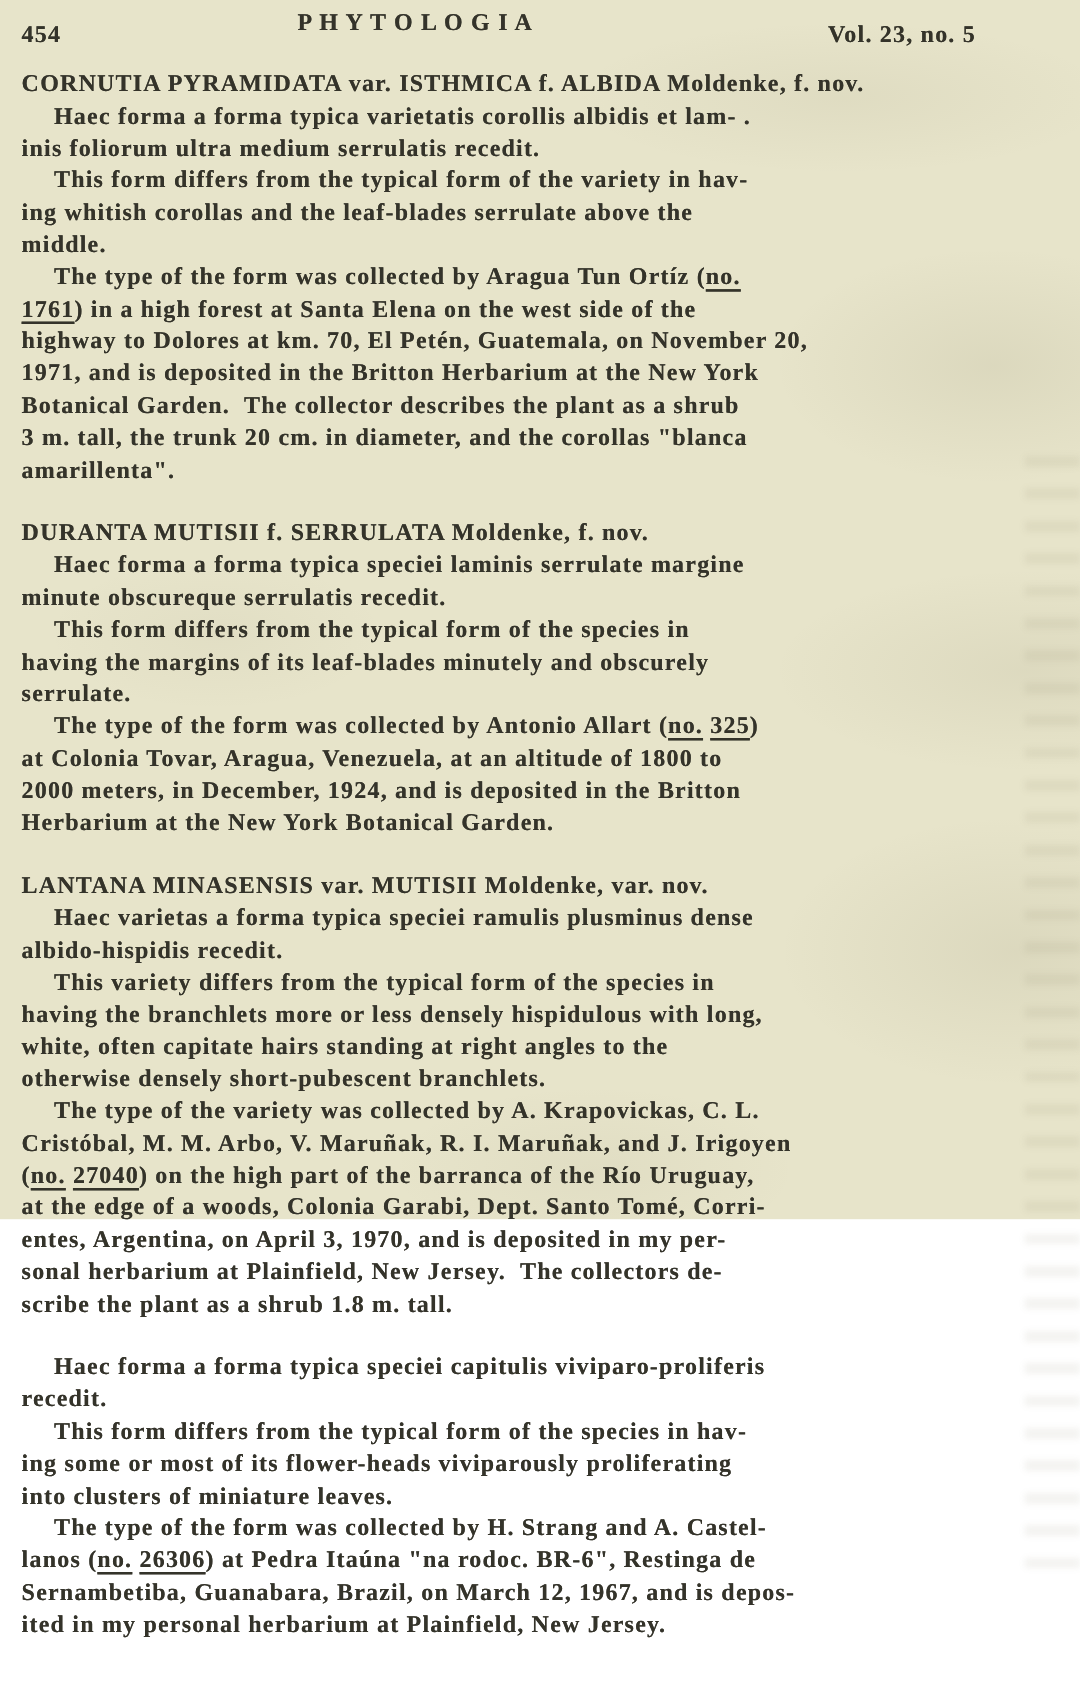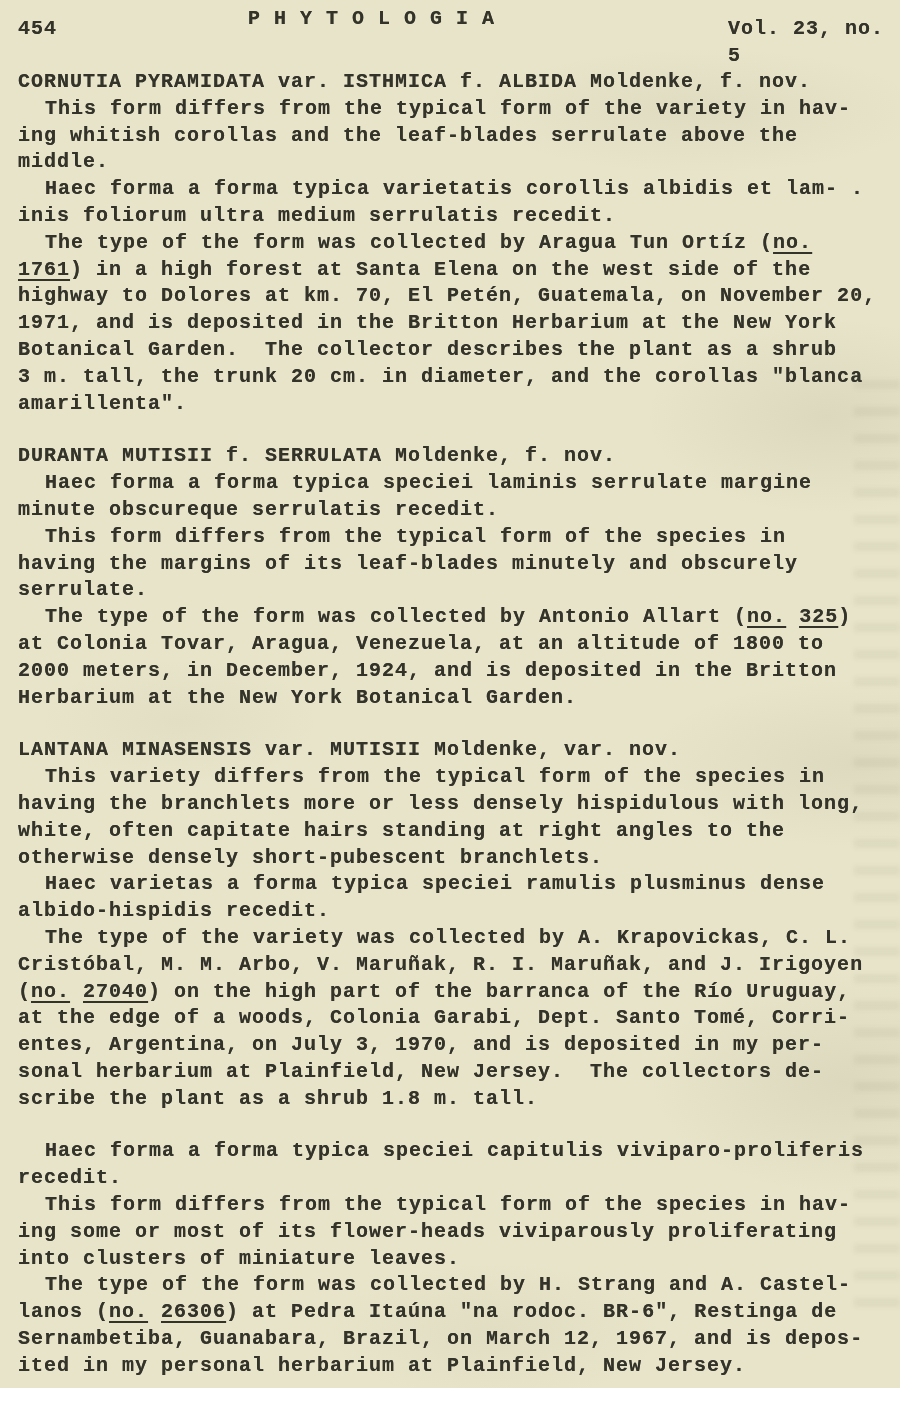--- a/index.html
+++ b/index.html
@@ -5,47 +5,47 @@
   html, body {
     margin: 0;
     padding: 0;
     width: 900px;
     height: 1402px;
     overflow: hidden;
   }
   .page {
     position: relative;
     width: 900px;
-    height: 1388px;
+    height: 1016px;
     background-color: var(--paper, #e7e4ca);
     background-image:
       radial-gradient(ellipse 320px 90px at 78% 8%,  rgba(118,112,82,0.07), transparent 70%),
       radial-gradient(ellipse 260px 140px at 92% 30%, rgba(118,112,82,0.10), transparent 70%),
       radial-gradient(ellipse 300px 120px at 95% 55%, rgba(118,112,82,0.09), transparent 70%),
       radial-gradient(ellipse 280px 160px at 94% 78%, rgba(118,112,82,0.10), transparent 70%),
       radial-gradient(ellipse 200px 90px  at 20% 52%, rgba(118,112,82,0.05), transparent 70%),
       radial-gradient(ellipse 240px 100px at 55% 96%, rgba(118,112,82,0.06), transparent 70%);
-    font-family: Liberation Mono, monospace;
+    font-family: Liberation Serif, serif;
     font-weight: 700;
     font-size: 20px;
     line-height: 26.8px;
     letter-spacing: 1px;
     color: var(--ink, #34332a);
     text-shadow: 0 0 0.5px rgba(45,44,35,0.75);
   }
   .page-header {
     position: relative;
     height: 27px;
     padding-top: 16px;
   }
   .pagenum  { position: absolute; left: 18px;  top: 16px; }
   .jtitle   { position: absolute; left: 248px; top: 6px; letter-spacing: 1px; }
-  .vol      { position: absolute; left: 728px; top: 16px; }
+  .vol      { position: absolute; left: 690px; top: 16px; }
   .page-body {
-    margin-top: 26px;
+    margin-top: 14px;
     padding: 0 4px 0 18px;
   }
   .species-entry { margin: 0; }
   .species-entry + .species-entry { margin-top: 26px; }
   .entry-heading {
     margin: 0;
     white-space: pre-wrap;
   }
   .para {
     margin: 0;
@@ -81,25 +81,25 @@
 <div class="page">
   <header class="page-header">
     <span class="pagenum">454</span>
     <span class="jtitle">P H Y T O L O G I A</span>
     <span class="vol">Vol. 23, no. 5</span>
   </header>
 
   <main class="page-body" id="page-body">
       <section class="species-entry">
         <div class="entry-heading">CORNUTIA PYRAMIDATA var. ISTHMICA f. ALBIDA Moldenke, f. nov.</div>
+        <p class="para"><span>Haec forma a forma typica varietatis corollis albidis et lam- .
+inis foliorum ultra medium serrulatis recedit.</span></p>
         <p class="para"><span>This form differs from the typical form of the variety in hav-
 ing whitish corollas and the leaf-blades serrulate above the
 middle.</span></p>
-        <p class="para"><span>Haec forma a forma typica varietatis corollis albidis et lam- .
-inis foliorum ultra medium serrulatis recedit.</span></p>
         <p class="para"><span>The type of the form was collected by Aragua Tun Ortíz (</span><span class="u">no.</span><span>
 </span><span class="u">1761</span><span>) in a high forest at Santa Elena on the west side of the
 highway to Dolores at km. 70, El Petén, Guatemala, on November 20,
 1971, and is deposited in the Britton Herbarium at the New York
 Botanical Garden.  The collector describes the plant as a shrub
 3 m. tall, the trunk 20 cm. in diameter, and the corollas "blanca
 amarillenta".</span></p>
       </section>
       <section class="species-entry">
         <div class="entry-heading">DURANTA MUTISII f. SERRULATA Moldenke, f. nov.</div>
@@ -108,31 +108,31 @@
         <p class="para"><span>This form differs from the typical form of the species in
 having the margins of its leaf-blades minutely and obscurely
 serrulate.</span></p>
         <p class="para"><span>The type of the form was collected by Antonio Allart (</span><span class="u">no.</span><span> </span><span class="u">325</span><span>)
 at Colonia Tovar, Aragua, Venezuela, at an altitude of 1800 to
 2000 meters, in December, 1924, and is deposited in the Britton
 Herbarium at the New York Botanical Garden.</span></p>
       </section>
       <section class="species-entry">
         <div class="entry-heading">LANTANA MINASENSIS var. MUTISII Moldenke, var. nov.</div>
+        <p class="para"><span>Haec varietas a forma typica speciei ramulis plusminus dense
+albido-hispidis recedit.</span></p>
         <p class="para"><span>This variety differs from the typical form of the species in
 having the branchlets more or less densely hispidulous with long,
 white, often capitate hairs standing at right angles to the
 otherwise densely short-pubescent branchlets.</span></p>
-        <p class="para"><span>Haec varietas a forma typica speciei ramulis plusminus dense
-albido-hispidis recedit.</span></p>
         <p class="para"><span>The type of the variety was collected by A. Krapovickas, C. L.
 Cristóbal, M. M. Arbo, V. Maruñak, R. I. Maruñak, and J. Irigoyen
 (</span><span class="u">no.</span><span> </span><span class="u">27040</span><span>) on the high part of the barranca of the Río Uruguay,
 at the edge of a woods, Colonia Garabi, Dept. Santo Tomé, Corri-
-entes, Argentina, on July 3, 1970, and is deposited in my per-
+entes, Argentina, on April 3, 1970, and is deposited in my per-
 sonal herbarium at Plainfield, New Jersey.  The collectors de-
 scribe the plant as a shrub 1.8 m. tall.</span></p>
       </section>
       <section class="species-entry">
         <p class="para"><span>Haec forma a forma typica speciei capitulis viviparo-proliferis
 recedit.</span></p>
         <p class="para"><span>This form differs from the typical form of the species in hav-
 ing some or most of its flower-heads viviparously proliferating
 into clusters of miniature leaves.</span></p>
         <p class="para"><span>The type of the form was collected by H. Strang and A. Castel-

